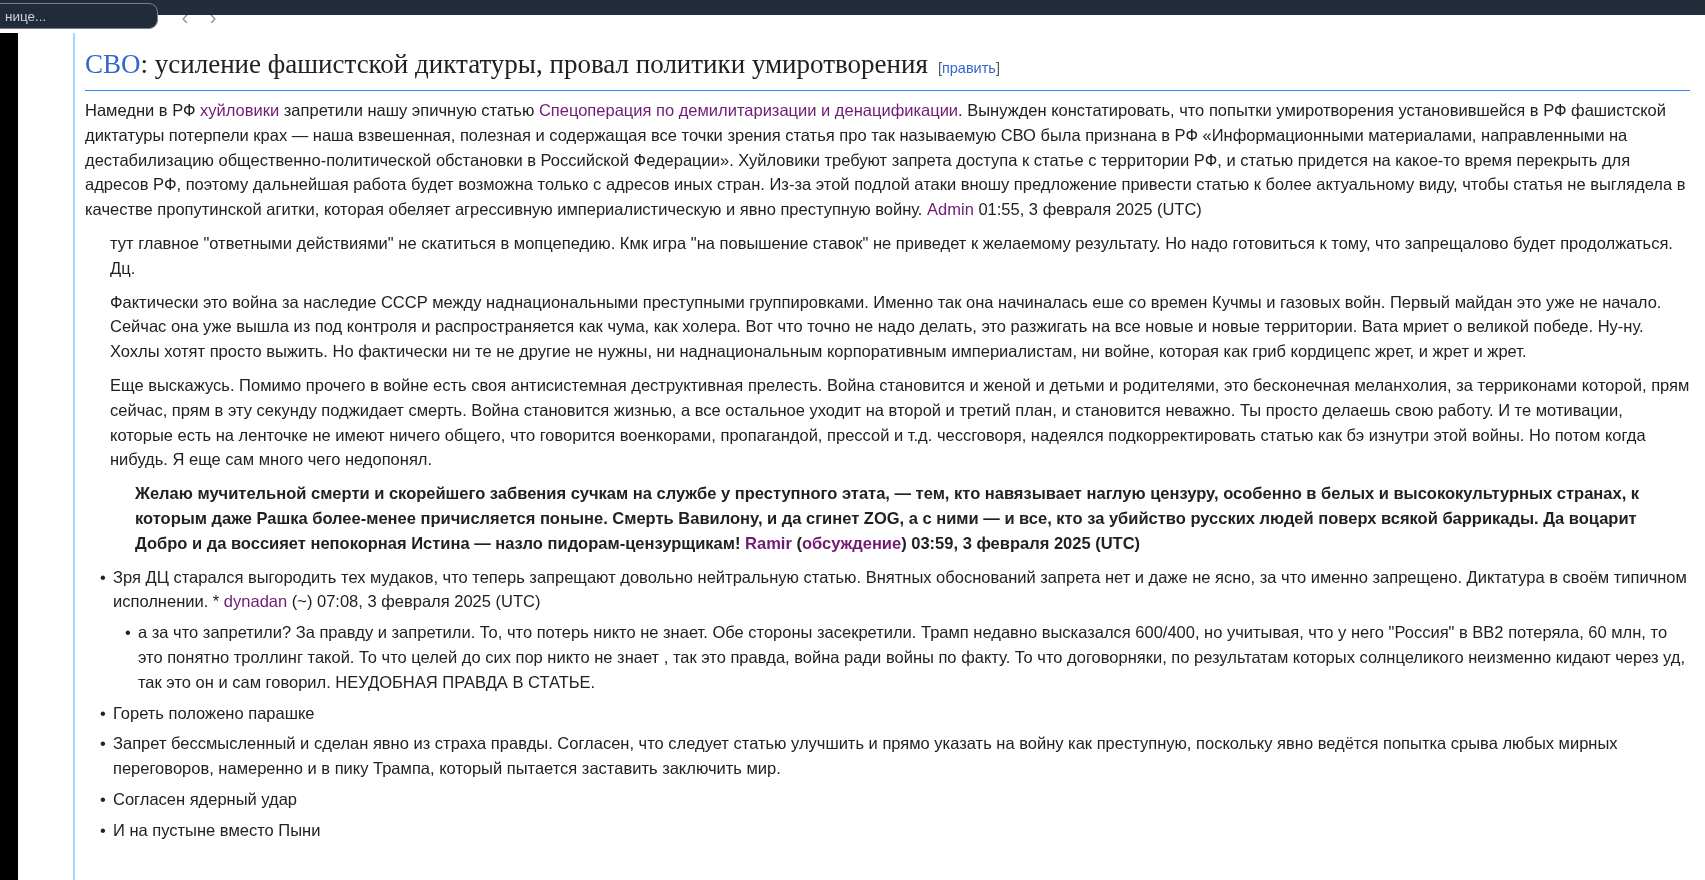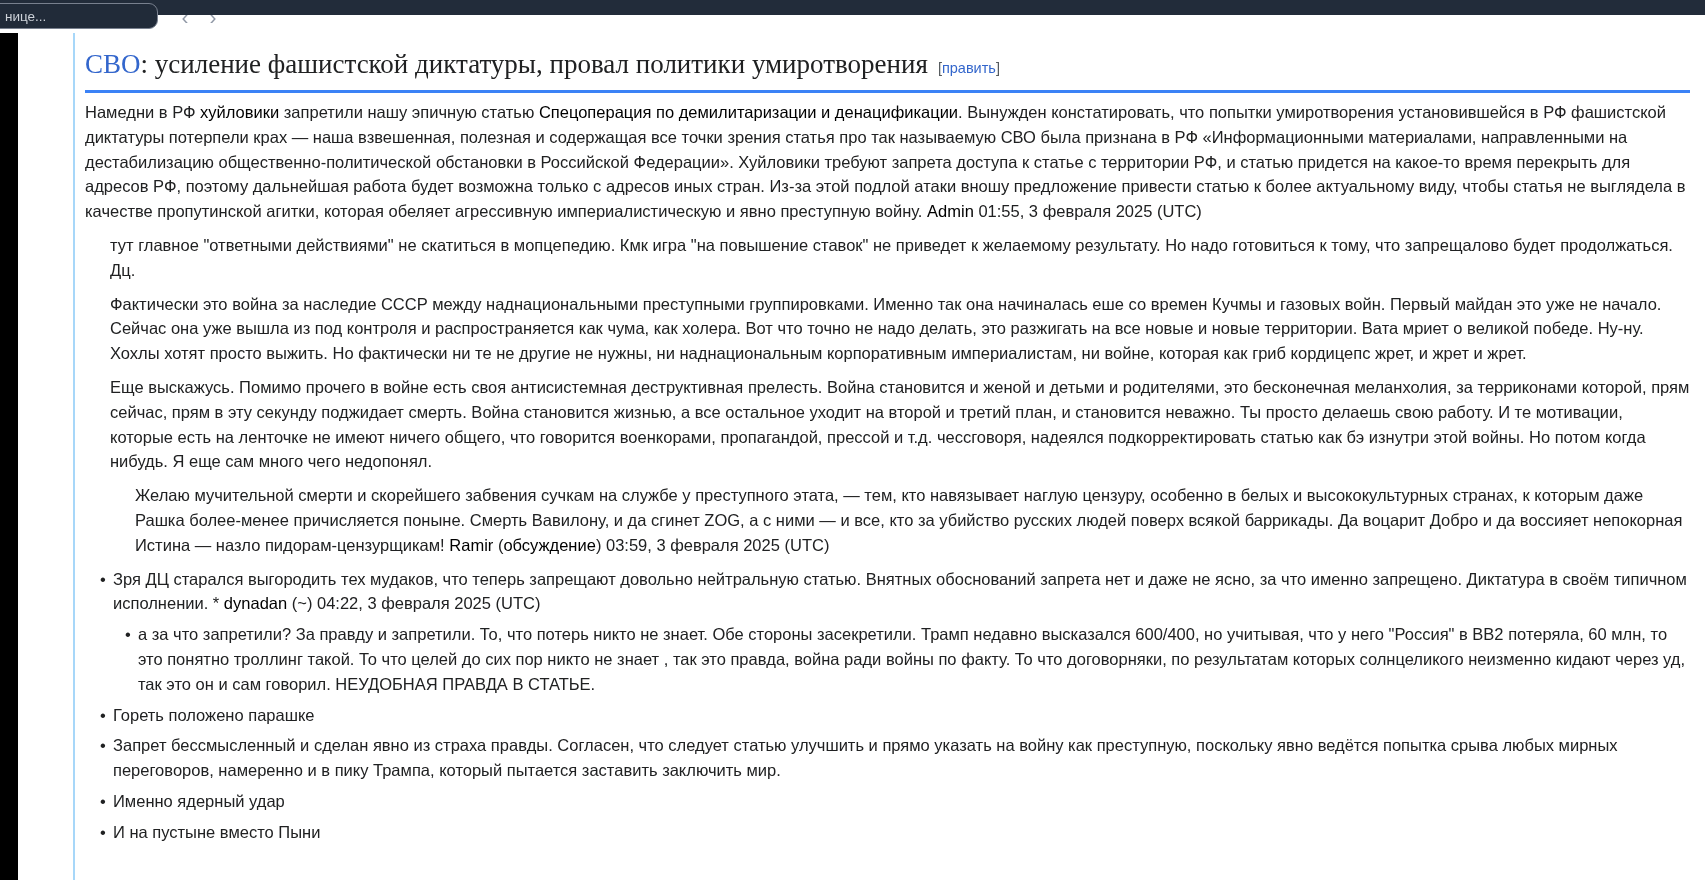--- a/index.html
+++ b/index.html
@@ -16,37 +16,37 @@
         color:#8e96a4;font-size:21px;cursor:pointer;user-select:none;background:transparent;border:none;}
   .nav-prev{left:172px;}
   .nav-next{left:200px;}
 
   
   .black-strip{position:absolute;left:0;top:33px;width:18px;height:847px;background:#000;}
   .blue-border{position:absolute;left:73px;top:33px;width:2px;height:847px;background:#a7d7f9;}
 
   
   .content{position:absolute;left:85px;top:33px;width:1605px;}
-  .heading{margin:0;padding:16px 0 7px 0;border-bottom:3px solid #3b82f6;
+  .heading{margin:0;padding:16px 0 7px 0;border-bottom:1px solid #3b82f6;
         font-family:"Liberation Serif","DejaVu Serif",serif;font-size:27px;font-weight:normal;
         line-height:30px;color:#202122;}
   .hlink{color:#3366cc;text-decoration:none;}
   .editsection{font-family:"Liberation Sans","DejaVu Sans",sans-serif;font-size:14.5px;
         font-weight:normal;margin-left:10px;color:#54595d;}
   .editsection a{color:#3366cc;text-decoration:none;}
 
   .thread{padding-top:7px;font-size:16.5px;line-height:24.8px;}
   .block{margin:0 0 9px 0;}
   .paragraph.ind1{margin-left:25px;}
-  .paragraph.ind2{margin-left:50px;}
+  .paragraph.ind2{margin-left:50px;font-weight:bold;}
   .bullet{position:relative;padding-left:13px;margin-bottom:6px;}
   .bullet.ind1{margin-left:15px;}
   .bullet.ind2{margin-left:40px;}
   .bullet::before{content:"\2022";position:absolute;left:0;top:0;color:#202122;}
-  .wlink{color:#000000;text-decoration:none;}
+  .wlink{color:#701a75;text-decoration:none;}
   b{font-weight:normal;}
 </style>
 </head>
 <body>
 
 <div class="page">
 
   <div class="topbar">
     <input class="find-input" type="text" readonly="" value="нице..." style="">
     <button class="nav-btn nav-prev">‹</button>
@@ -58,22 +58,22 @@
 
   <div class="content">
     <h2 class="heading"><a href="#" class="hlink">СВО</a><span>: усиление фашистской диктатуры, провал политики умиротворения</span><span class="editsection"><span>[</span><a href="#">править</a><span>]</span></span></h2>
 
     <div class="thread">
         <div class="block paragraph ind0"><span>Намедни в РФ </span><a href="#" class="wlink">хуйловики</a><span> запретили нашу эпичную статью </span><a href="#" class="wlink">Спецоперация по демилитаризации и денацификации</a><span>. Вынужден констатировать, что попытки умиротворения установившейся в РФ фашистской диктатуры потерпели крах — наша взвешенная, полезная и содержащая все точки зрения статья про так называемую СВО была признана в РФ «Информационными материалами, направленными на дестабилизацию общественно-политической обстановки в Российской Федерации». Хуйловики требуют запрета доступа к статье с территории РФ, и статью придется на какое-то время перекрыть для адресов РФ, поэтому дальнейшая работа будет возможна только с адресов иных стран. Из-за этой подлой атаки вношу предложение привести статью к более актуальному виду, чтобы статья не выглядела в качестве пропутинской агитки, которая обеляет агрессивную империалистическую и явно преступную войну. </span><a href="#" class="wlink">Admin</a><span> 01:55, 3 февраля 2025 (UTC)</span></div>
         <div class="block paragraph ind1"><span>тут главное "ответными действиями" не скатиться в мопцепедию. Кмк игра "на повышение ставок" не приведет к желаемому результату. Но надо готовиться к тому, что запрещалово будет продолжаться. Дц.</span></div>
         <div class="block paragraph ind1"><span>Фактически это </span><b>война за наследие СССР между наднациональными преступными группировками</b><span>. Именно так она начиналась еше со времен Кучмы и газовых войн. Первый майдан это уже не начало. Сейчас она уже вышла из под контроля и распространяется как чума, как холера. Вот что точно не надо делать, это разжигать на все новые и новые территории. Вата мриет о великой победе. Ну-ну. Хохлы хотят просто выжить. Но фактически ни те не другие не нужны, ни наднациональным корпоративным империалистам, ни войне, которая как гриб кордицепс жрет, и жрет и жрет.</span></div>
         <div class="block paragraph ind1"><span>Еще выскажусь. Помимо прочего </span><b>в войне есть своя антисистемная деструктивная прелесть</b><span>. Война становится и женой и детьми и родителями, это бесконечная меланхолия, за терриконами которой, прям сейчас, прям в эту секунду поджидает смерть. Война становится жизнью, а все остальное уходит на второй и третий план, и становится неважно. Ты просто делаешь свою работу. И те мотивации, которые есть на ленточке не имеют ничего общего, что говорится военкорами, пропагандой, прессой и т.д. чессговоря, надеялся подкорректировать статью как бэ изнутри этой войны. Но потом когда нибудь. Я еще сам много чего недопонял.</span></div>
         <div class="block paragraph ind2"><span>Желаю мучительной смерти и скорейшего забвения сучкам на службе у преступного этата, — тем, кто навязывает наглую цензуру, особенно в белых и высококультурных странах, к которым даже Рашка более-менее причисляется поныне. Смерть Вавилону, и да сгинет ZOG, а с ними — и все, кто за убийство русских людей поверх всякой баррикады. Да воцарит Добро и да воссияет непокорная Истина — назло пидорам-цензурщикам! </span><a href="#" class="wlink">Ramir</a><span> (</span><a href="#" class="wlink">обсуждение</a><span>) 03:59, 3 февраля 2025 (UTC)</span></div>
-        <div class="block bullet ind1"><span>Зря ДЦ старался выгородить тех мудаков, что теперь запрещают довольно нейтральную статью. Внятных обоснований запрета нет и даже не ясно, за что именно запрещено. Диктатура в своём типичном исполнении. * </span><a href="#" class="wlink">dynadan</a><span> (~) 04:22, 3 февраля 2025 (UTC)</span></div>
+        <div class="block bullet ind1"><span>Зря ДЦ старался выгородить тех мудаков, что теперь запрещают довольно нейтральную статью. Внятных обоснований запрета нет и даже не ясно, за что именно запрещено. Диктатура в своём типичном исполнении. * </span><a href="#" class="wlink">dynadan</a><span> (~) 07:08, 3 февраля 2025 (UTC)</span></div>
         <div class="block bullet ind2"><span>а за что запретили? За правду и запретили. То, что потерь никто не знает. Обе стороны засекретили. Трамп недавно высказался 600/400, но учитывая, что у него "Россия" в ВВ2 потеряла, 60 млн, то это понятно троллинг такой. То что целей до сих пор никто не знает , так это правда, война ради войны по факту. То что договорняки, по результатам которых солнцеликого неизменно кидают через уд, так это он и сам говорил. НЕУДОБНАЯ ПРАВДА В СТАТЬЕ.</span></div>
         <div class="block bullet ind1"><span>Гореть положено парашке</span></div>
         <div class="block bullet ind1"><span>Запрет бессмысленный и сделан явно из страха правды. Согласен, что следует статью улучшить и прямо указать на войну как преступную, поскольку явно ведётся попытка срыва любых мирных переговоров, намеренно и в пику Трампа, который пытается заставить заключить мир.</span></div>
-        <div class="block bullet ind1"><span>Именно ядерный удар</span></div>
+        <div class="block bullet ind1"><span>Согласен ядерный удар</span></div>
         <div class="block bullet ind1"><span>И на пустыне вместо Пыни</span></div>
       </div>
   </div>
 
 </div>
 
 </body></html>

